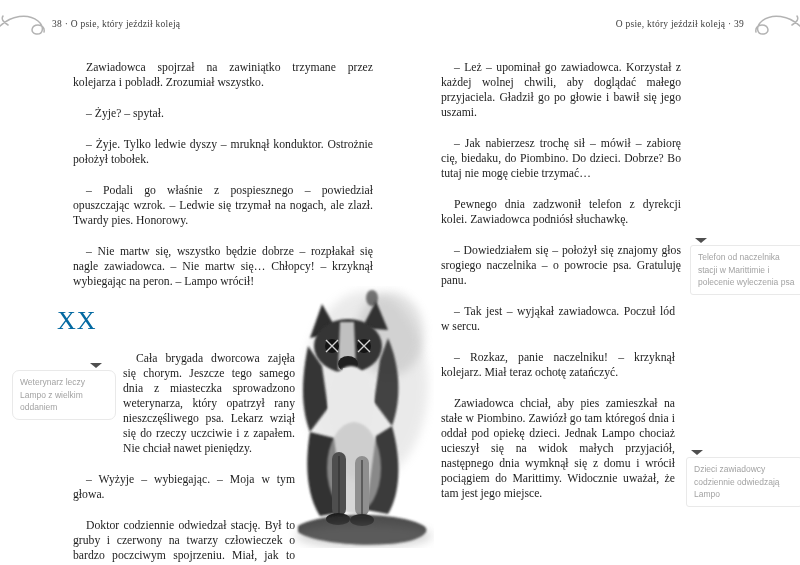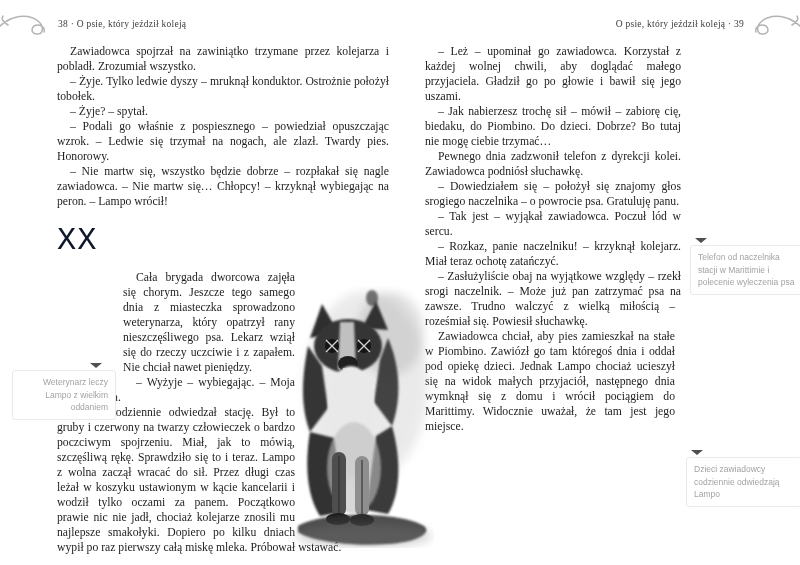--- a/index.html
+++ b/index.html
@@ -5,47 +5,47 @@
   html,body{margin:0;padding:0;}
   body{
     width:800px;height:565px;overflow:hidden;position:relative;
     background:#ffffff;
     font-family:"Liberation Serif", serif;
   }
   .running-head{
     position:absolute;top:19px;font-size:9.5px;color:#3c3c3c;
     letter-spacing:.25px;white-space:nowrap;
   }
-  #head-left{left:58px;}
+  #head-left{left:52px;}
   #head-right{right:56px;text-align:center;}
   .flourish{position:absolute;top:7px;width:54px;height:32px;color:#b3b3b3;}
   #fl-left{left:-2px;}
   #fl-right{right:-2px;transform:scaleX(-1);}
   .col{
     position:absolute;top:44px;font-size:11.7px;line-height:15px;
     color:#1d1d1d;text-align:justify;
   }
   #col-left{left:57px;width:332px;}
   #col-right{left:425px;width:338px;}
-  .col p{margin:0;text-indent:13px;}
+  .col p{margin:16px;text-indent:13px;}
   #xx{
-    font-family:Liberation Mono, monospace;font-size:32px;font-weight:400;
-    letter-spacing:1px;color:#0f172a;margin:18px 0 15px 0;line-height:28px;
+    font-family:Liberation Serif, serif;font-size:26px;font-weight:400;
+    letter-spacing:1px;color:#0369a1;margin:18px 0 15px 0;line-height:28px;
   }
   .sec2{display:block;}
   .sp-dog{float:right;width:84px;height:250px;margin:11px 0 0 10px;}
   .sp-ln{float:left;clear:left;width:57px;height:45px;margin:70px 9px 0 0;}
   .sp-rn1{float:right;clear:right;width:72px;height:60px;margin:200px 0 0 10px;}
   .sp-rn2{float:right;clear:right;width:78px;height:62px;margin:146px 0 0 10px;}
   .margin-note{
     position:absolute;font-family:"Liberation Sans", sans-serif;
     font-size:8.5px;line-height:12.5px;color:#a3a3a3;
     border:1px solid #e9e9e9;border-radius:3px;padding:5px 7px;background:#fff;
   }
-  #mn-left{left:12px;top:370px;width:88px;text-align:right;}
+  #mn-left{left:12px;top:370px;width:88px;text-align:left;border-radius:7px;}
   #mn-r1{left:690px;top:245px;width:100px;text-align:left;}
   #mn-r2{left:686px;top:457px;width:100px;text-align:left;}
   .marker{
     position:absolute;width:0;height:0;
     border-left:6px solid transparent;border-right:6px solid transparent;
     border-top:5px solid #4f4f4f;
   }
   #mk-left{left:90px;top:363px;}
   #mk-r1{left:695px;top:238px;}
   #mk-r2{left:691px;top:450px;}
@@ -63,22 +63,22 @@
   <svg viewBox="0 0 54 30" width="54" height="32">
     <path d="M1,19 C13,7 30,5 40,13 C47,19 45,27 38,26 C32,25 33,17 40,17 C44,17 47,20 46,24 M10,17 C5,14 3,11 5,8" stroke="currentColor" stroke-width="1.5" fill="none" stroke-linecap="round"></path>
   </svg>
 </div>
 
 <div class="running-head" id="head-left">38 · O psie, który jeździł koleją</div>
 <div class="running-head" id="head-right">O psie, który jeździł koleją · 39</div>
 
 <div class="col" id="col-left">
   <p>Zawiadowca spojrzał na zawiniątko trzymane przez kolejarza i pobladł. Zrozumiał wszystko.</p>
+  <p>– Żyje? – spytał.</p>
   <p>– Żyje. Tylko ledwie dyszy – mruknął konduktor. Ostrożnie położył tobołek.</p>
-  <p>– Żyje? – spytał.</p>
   <p>– Podali go właśnie z pospiesznego – powiedział opuszczając wzrok. – Ledwie się trzymał na nogach, ale zlazł. Twardy pies. Honorowy.</p>
   <p>– Nie martw się, wszystko będzie dobrze – rozpłakał się nagle zawiadowca. – Nie martw się… Chłopcy! – krzyknął wybiegając na peron. – Lampo wrócił!</p>
   <div id="xx">XX</div>
   <div class="sec2">
     <div class="sp-dog"></div>
     <div class="sp-ln"></div>
     <p>Cała brygada dworcowa zajęła się chorym. Jeszcze tego samego dnia z miasteczka sprowadzono weterynarza, który opatrzył rany nieszczęśliwego psa. Lekarz wziął się do rzeczy uczciwie i z zapałem. Nie chciał nawet pieniędzy.</p>
     <p>– Wyżyje – wybiegając. – Moja w tym głowa.</p>
     <p>Doktor codziennie odwiedzał stację. Był to gruby i czerwony na twarzy człowieczek o bardzo poczciwym spojrzeniu. Miał, jak to mówią, szczęśliwą rękę. Sprawdziło się to i teraz. Lampo z wolna zaczął wracać do sił. Przez długi czas leżał w koszyku ustawionym w kącie kancelarii i wodził tylko oczami za panem. Początkowo prawie nic nie jadł, chociaż kolejarze znosili mu najlepsze smakołyki. Dopiero po kilku dniach wypił po raz pierwszy całą miskę mleka. Próbował wstawać.</p>
   </div>
@@ -86,21 +86,20 @@
 
 <div class="col" id="col-right">
   <div class="sp-rn1"></div>
   <div class="sp-rn2"></div>
   <p>– Leż – upominał go zawiadowca. Korzystał z każdej wolnej chwili, aby doglądać małego przyjaciela. Gładził go po głowie i bawił się jego uszami.</p>
   <p>– Jak nabierzesz trochę sił – mówił – zabiorę cię, biedaku, do Piombino. Do dzieci. Dobrze? Bo tutaj nie mogę ciebie trzymać…</p>
   <p>Pewnego dnia zadzwonił telefon z dyrekcji kolei. Zawiadowca podniósł słuchawkę.</p>
   <p>– Dowiedziałem się – położył się znajomy głos srogiego naczelnika – o powrocie psa. Gratuluję panu.</p>
   <p>– Tak jest – wyjąkał zawiadowca. Poczuł lód w sercu.</p>
   <p>– Rozkaz, panie naczelniku! – krzyknął kolejarz. Miał teraz ochotę zatańczyć.</p>
-  <p>– Zasłużyliście obaj na wyjątkowe względy – rzekł srogi naczelnik. – Może już pan zatrzymać psa na zawsze. Trudno walczyć z wielką miłością – roześmiał się. Powiesił słuchawkę.</p>
   <p>Zawiadowca chciał, aby pies zamieszkał na stałe w Piombino. Zawiózł go tam któregoś dnia i oddał pod opiekę dzieci. Jednak Lampo chociaż ucieszył się na widok małych przyjaciół, następnego dnia wymknął się z domu i wrócił pociągiem do Marittimy. Widocznie uważał, że tam jest jego miejsce.</p>
 
 </div>
 
 <div class="marker" id="mk-left"></div>
 <div class="margin-note" id="mn-left">Weterynarz leczy Lampo z wielkim oddaniem</div>
 
 <div class="marker" id="mk-r1"></div>
 <div class="margin-note" id="mn-r1">Telefon od naczelnika stacji w Marittimie i polecenie wyleczenia psa</div>
 

